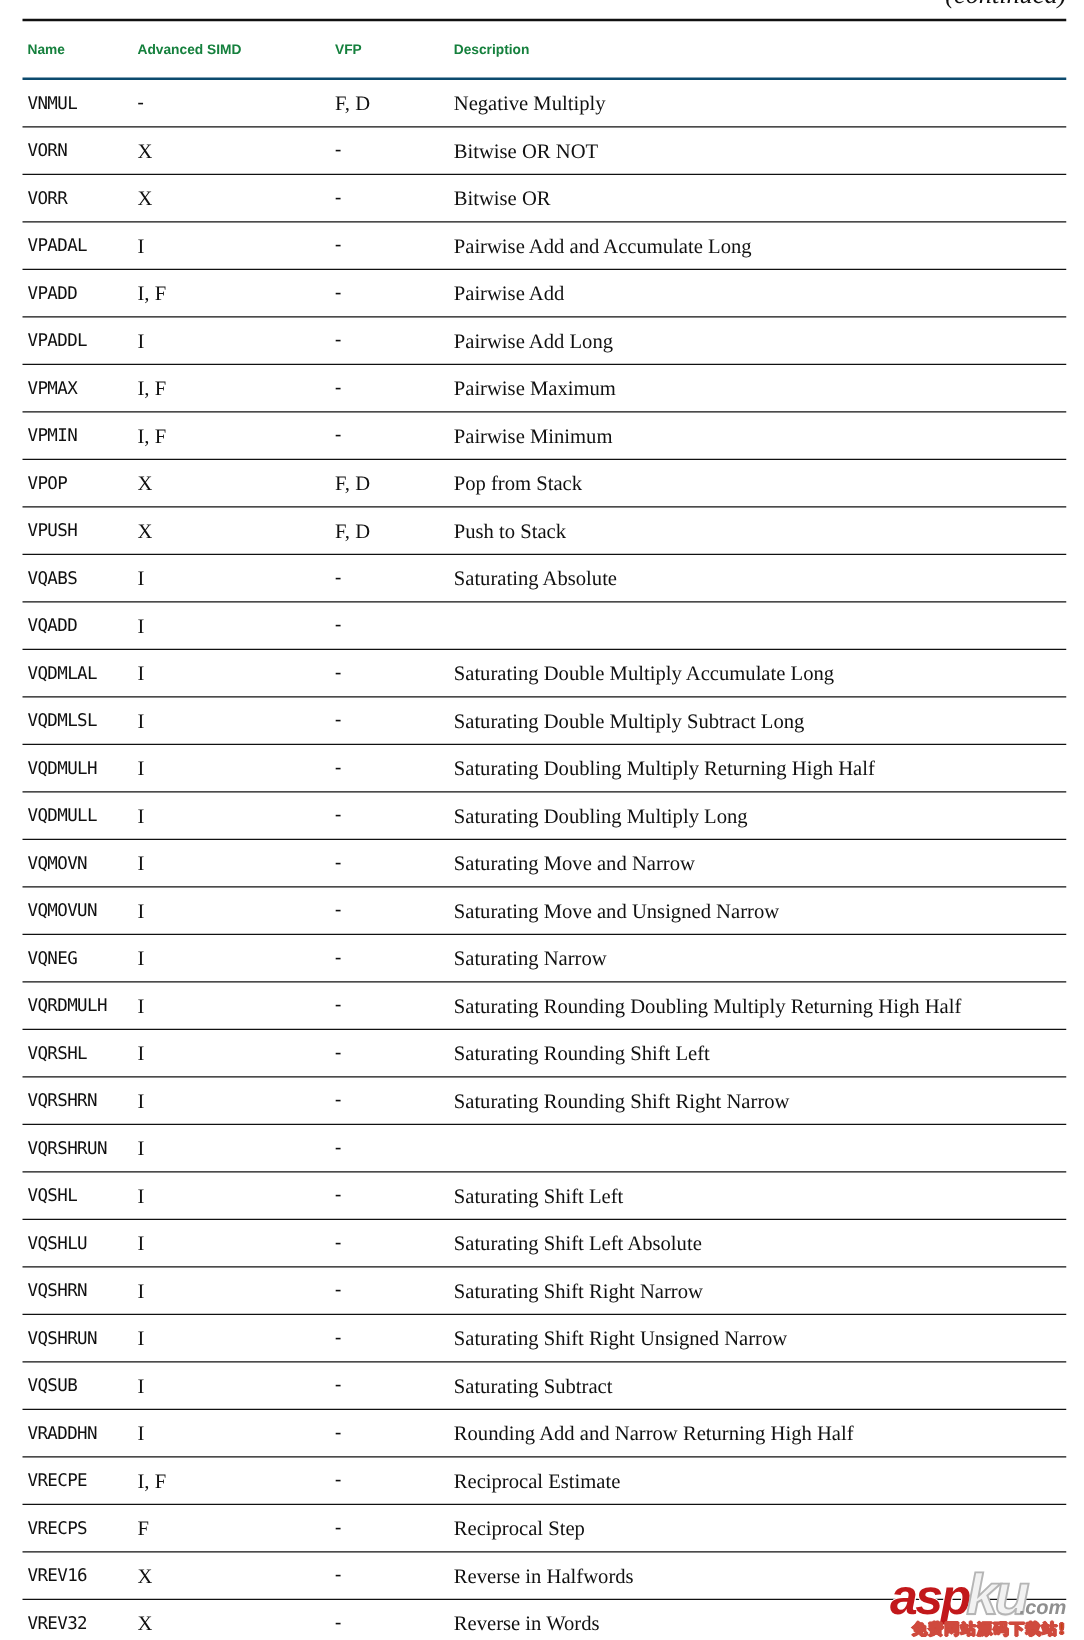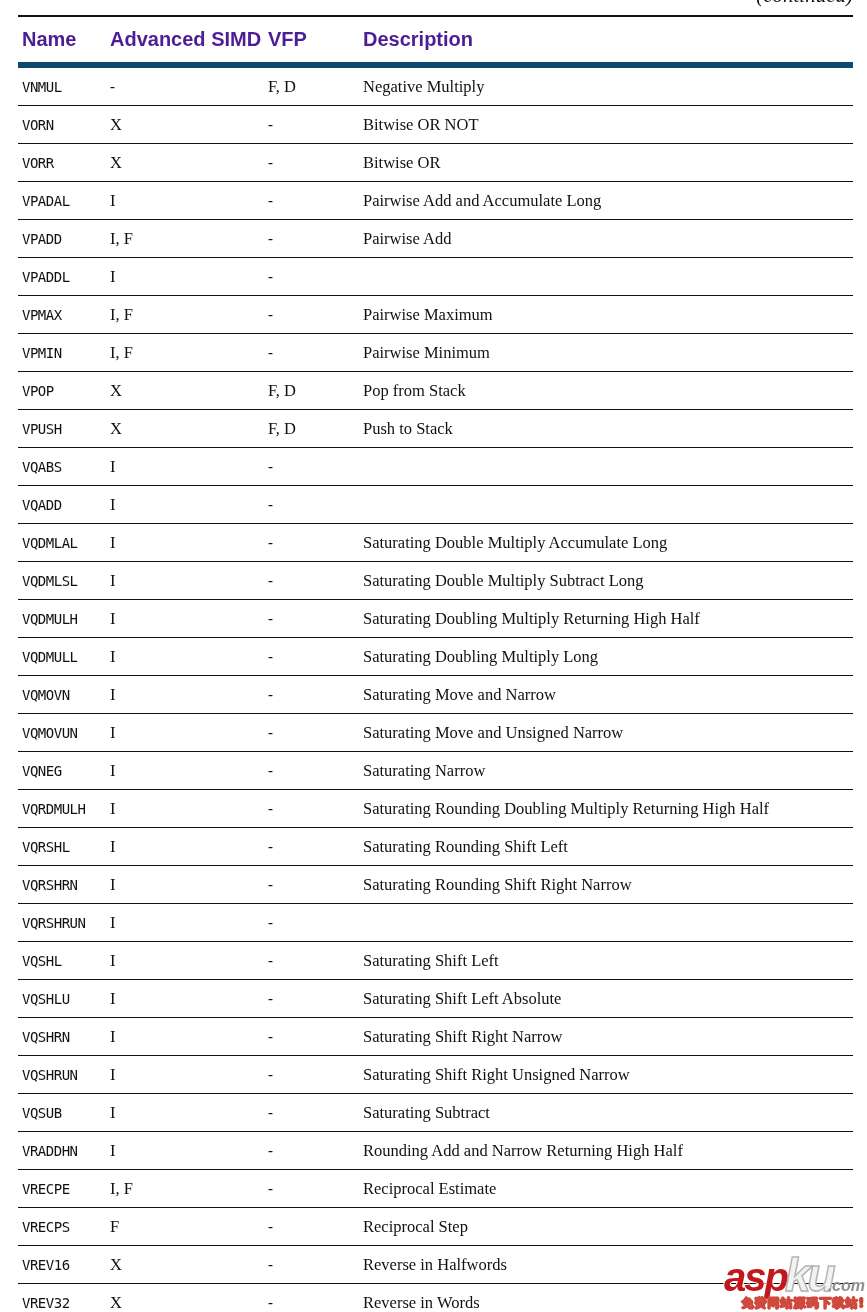--- a/index.html
+++ b/index.html
@@ -20,26 +20,26 @@
   }
   .itable{
     position:absolute;
     left:18px;top:15px;width:835px;
     border-top:2px solid #111;
   }
   .thead{
     display:grid;
     grid-template-columns:92px 158px 95px 1fr;
     height:45px;
-    border-bottom:6px solid #0c4a6e;
+    border-bottom:2px solid #0c4a6e;
     align-items:center;
     font-family:"Liberation Sans", sans-serif;
     font-weight:bold;
-    font-size:20px;
-    color:#4c1d95;
+    font-size:11px;
+    color:#15803d;
   }
   .thead .hcell{padding-left:0;}
   .thead .hcell.c0{padding-left:4px;}
   .row{
     display:grid;
     grid-template-columns:92px 158px 95px 1fr;
     height:38px;
     border-bottom:1.5px solid #111;
     align-items:center;
     box-sizing:border-box;
@@ -51,21 +51,21 @@
     font-size:14px;
     letter-spacing:-0.5px;
   }
   .cell.c1,.cell.c2,.cell.c3{
     font-family:"Liberation Serif", serif;
     font-size:16.5px;
   }
   .cell.dash{font-weight:bold;font-size:15px;}
   .watermark{
     position:absolute;
-    right:2px;bottom:0;
+    right:14px;bottom:0;
     text-align:right;
     z-index:5;
     line-height:1;
   }
   .wm-line1{
     display:flex;
     align-items:baseline;
     justify-content:flex-end;
   }
   .wm-asp{
@@ -139,20 +139,21 @@
         <div class="row">
           <div class="cell c0">VPADD</div>
           <div class="cell c1">I, F</div>
           <div class="cell c2 dash">-</div>
           <div class="cell c3">Pairwise Add</div>
         </div>
         <div class="row">
           <div class="cell c0">VPADDL</div>
           <div class="cell c1">I</div>
           <div class="cell c2 dash">-</div>
+          <div class="cell c3">Pairwise Add Long</div>
         </div>
         <div class="row">
           <div class="cell c0">VPMAX</div>
           <div class="cell c1">I, F</div>
           <div class="cell c2 dash">-</div>
           <div class="cell c3">Pairwise Maximum</div>
         </div>
         <div class="row">
           <div class="cell c0">VPMIN</div>
           <div class="cell c1">I, F</div>
@@ -168,20 +169,21 @@
         <div class="row">
           <div class="cell c0">VPUSH</div>
           <div class="cell c1">X</div>
           <div class="cell c2">F, D</div>
           <div class="cell c3">Push to Stack</div>
         </div>
         <div class="row">
           <div class="cell c0">VQABS</div>
           <div class="cell c1">I</div>
           <div class="cell c2 dash">-</div>
+          <div class="cell c3">Saturating Absolute</div>
         </div>
         <div class="row">
           <div class="cell c0">VQADD</div>
           <div class="cell c1">I</div>
           <div class="cell c2 dash">-</div>
         </div>
         <div class="row">
           <div class="cell c0">VQDMLAL</div>
           <div class="cell c1">I</div>
           <div class="cell c2 dash">-</div>

